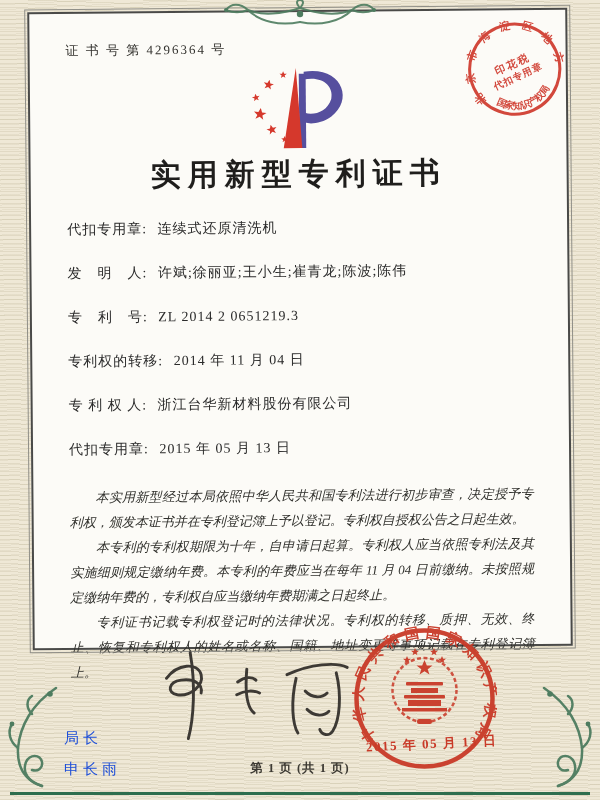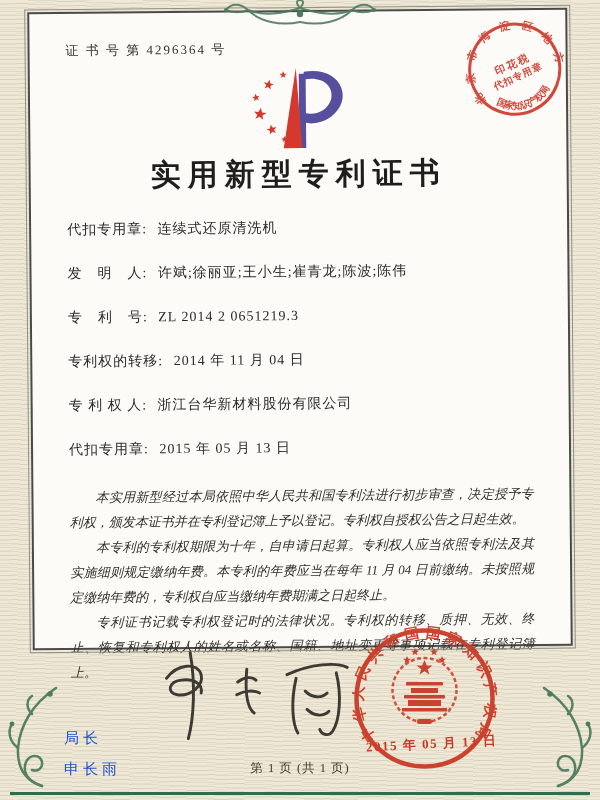--- a/index.html
+++ b/index.html
@@ -22,21 +22,21 @@
   .paras{margin-top:4px;font-size:13px;line-height:25px;text-align:justify;font-style:italic;color:#30302c;}
   .paras p{margin:0;text-indent:2em;}
   .taxstamp{position:absolute;left:430px;top:4px;transform:rotate(-24deg);opacity:.92;}
   .topornament{position:absolute;left:50%;top:-2px;transform:translateX(-50%);z-index:3;}
   .officer{position:absolute;left:64px;top:712px;z-index:2;font-size:15px;letter-spacing:4px;line-height:31px;color:#1d4ed8;margin-top:11px;}
   .sig{position:absolute;left:150px;top:645px;z-index:2;}
   .seal{position:absolute;left:352px;top:626px;z-index:2;opacity:.95;}
   .sealdate{position:absolute;left:366px;top:735px;z-index:3;color:#c93a28;font-size:13px;
     letter-spacing:1.5px;font-weight:600;transform:rotate(-3deg);}
   .footer{position:absolute;left:0;right:0;top:760px;text-align:center;z-index:2;
-    font-size:12.5px;letter-spacing:1px;color:#3d3a33;}
+    font-size:12.5px;letter-spacing:1px;color:#3d3a33;font-weight:bold;}
   .bottomline{position:absolute;left:10px;right:10px;bottom:5px;height:3px;background:#2e6e4e;z-index:2;}
   .corner{position:absolute;bottom:9px;z-index:2;}
   .corner-l{left:2px;}
   .corner-r{right:2px;transform:scaleX(-1);}
 </style>
 </head>
 <body>
 
 <div class="stage">
 

